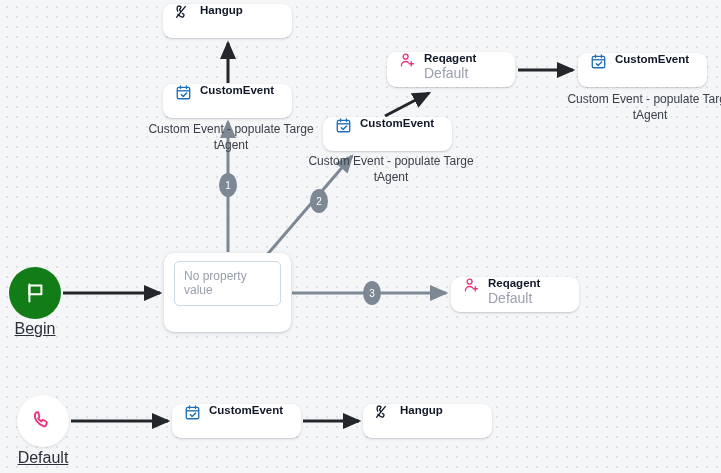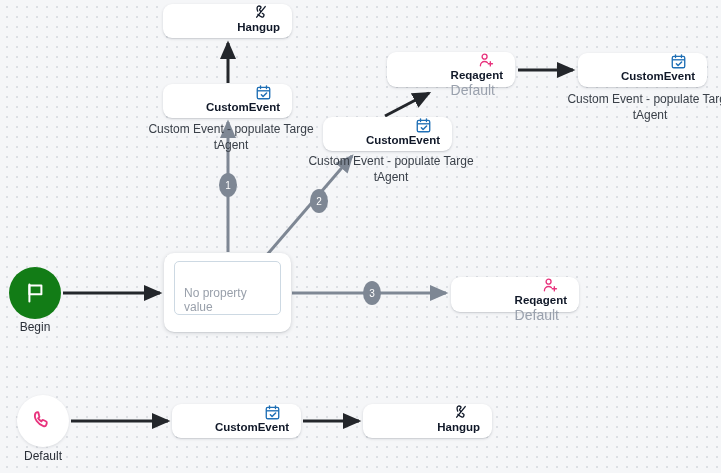--- a/index.html
+++ b/index.html
@@ -32,23 +32,22 @@
   }
 
   
   .node {
     position: absolute;
     background: #ffffff;
     border-radius: 9px;
     box-shadow: 0 1px 3px rgba(16,24,40,0.14), 0 1px 1px rgba(16,24,40,0.07);
     box-sizing: border-box;
     display: flex;
-    align-items: flex-end;
+    align-items: flex-start;
     padding: 0 12px;
-    flex-direction: column;
   }
   .node .ico {
     flex: 0 0 auto;
     width: 17px;
     height: 17px;
     margin-right: 8px;
     display: block;
   }
   .node .txtwrap {
     display: flex;
@@ -83,24 +82,25 @@
   }
   .round-node.green {
     background: #127c16;
   }
   .round-node.white {
     background: #ffffff;
     box-shadow: 0 1px 3px rgba(16,24,40,0.12);
   }
   .round-label {
     position: absolute;
-    font-size: 12px;
+    font-size: 16px;
     color: #2a2f38;
     white-space: nowrap;
     text-align: center;
+    text-decoration: underline;
   }
 
   
   .menu-node {
     position: absolute;
     background: #ffffff;
     border-radius: 10px;
     box-shadow: 0 1px 4px rgba(16,24,40,0.16), 0 1px 1px rgba(16,24,40,0.07);
     box-sizing: border-box;
     padding: 8px 10px 10px 10px;
@@ -116,23 +116,23 @@
     margin-right: 7px;
   }
   .menu-head .title {
     font-size: 11.5px;
     font-weight: bold;
     color: #101828;
   }
   .menu-prop {
     border: 1px solid #cdd9e3;
     border-radius: 5px;
-    height: 54px;
-    display: flex;
-    align-items: flex-end;
+    height: 45px;
+    display: flex;
+    align-items: flex-start;
     padding: 7px 9px 0 9px;
     box-sizing: border-box;
   }
   .menu-prop span {
     font-size: 12px;
     color: #99a0ab;
   }
 
   
   .edge-label {

